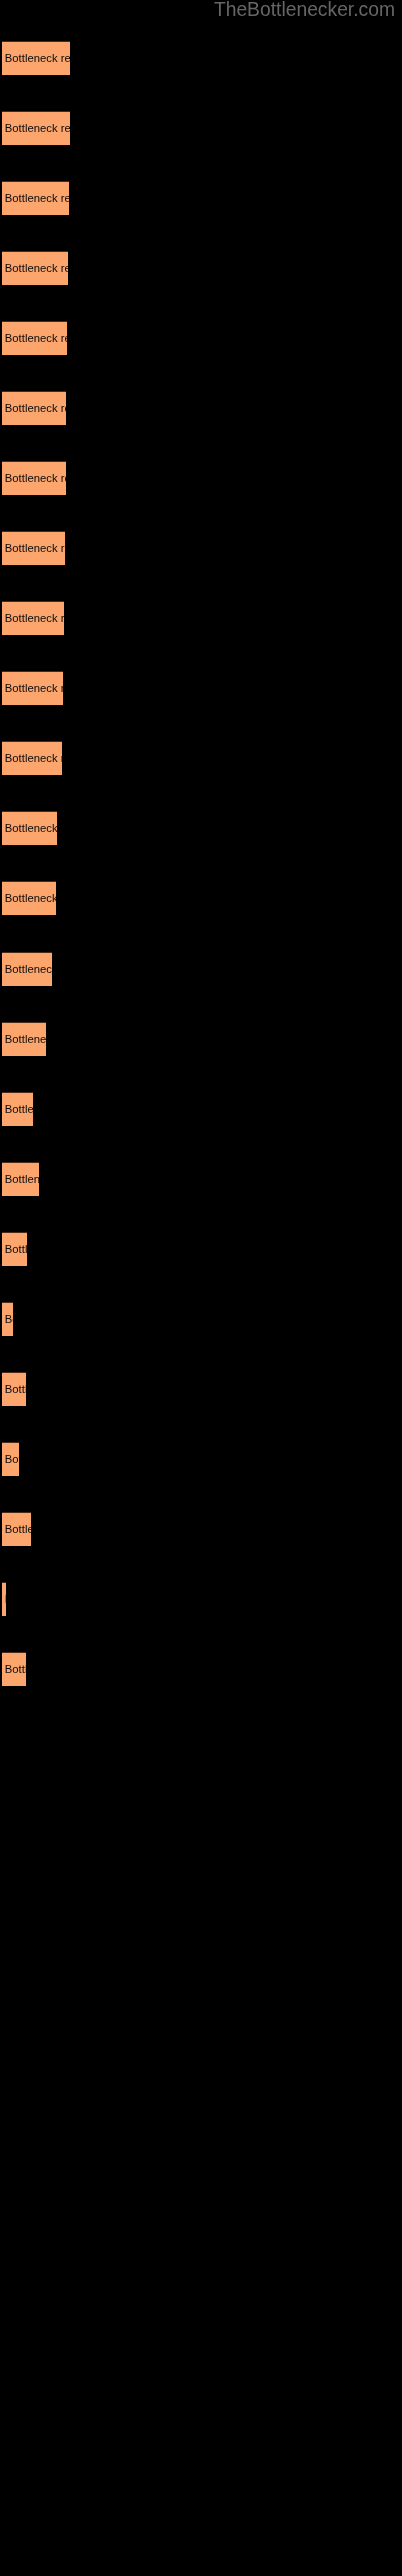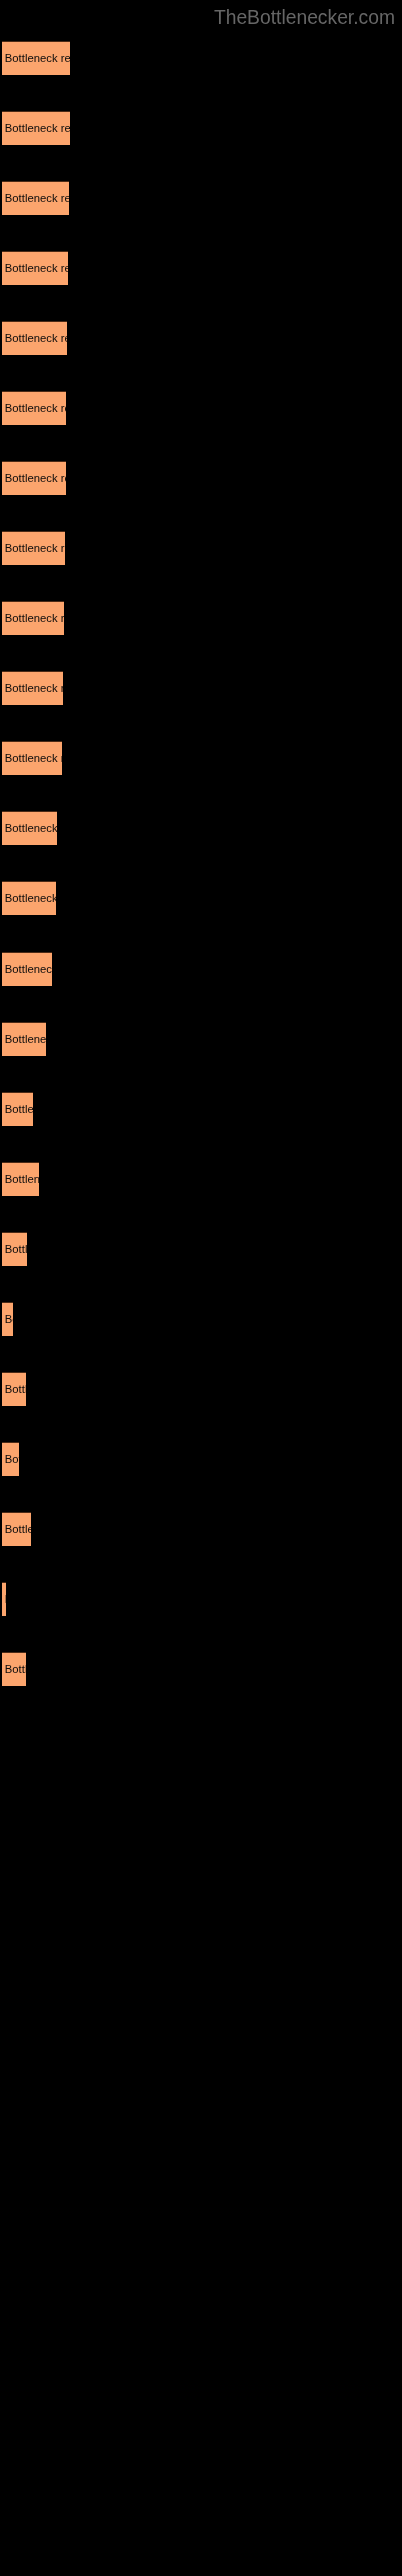--- a/index.html
+++ b/index.html
@@ -27,21 +27,21 @@
   
   #site-header {
     position: absolute;
     top: 0;
     left: 0;
     width: 403px;
     height: 27px;
     box-sizing: border-box;
     padding-right: 8px;
     display: flex;
-    align-items: flex-end;
+    align-items: flex-start;
     justify-content: flex-end;
   }
   #site-title {
     color: #666666;
     font-family: "Liberation Sans", sans-serif;
     font-size: 19.3px;
     font-weight: 400;
     letter-spacing: 0px;
     line-height: 1;
     white-space: nowrap;

